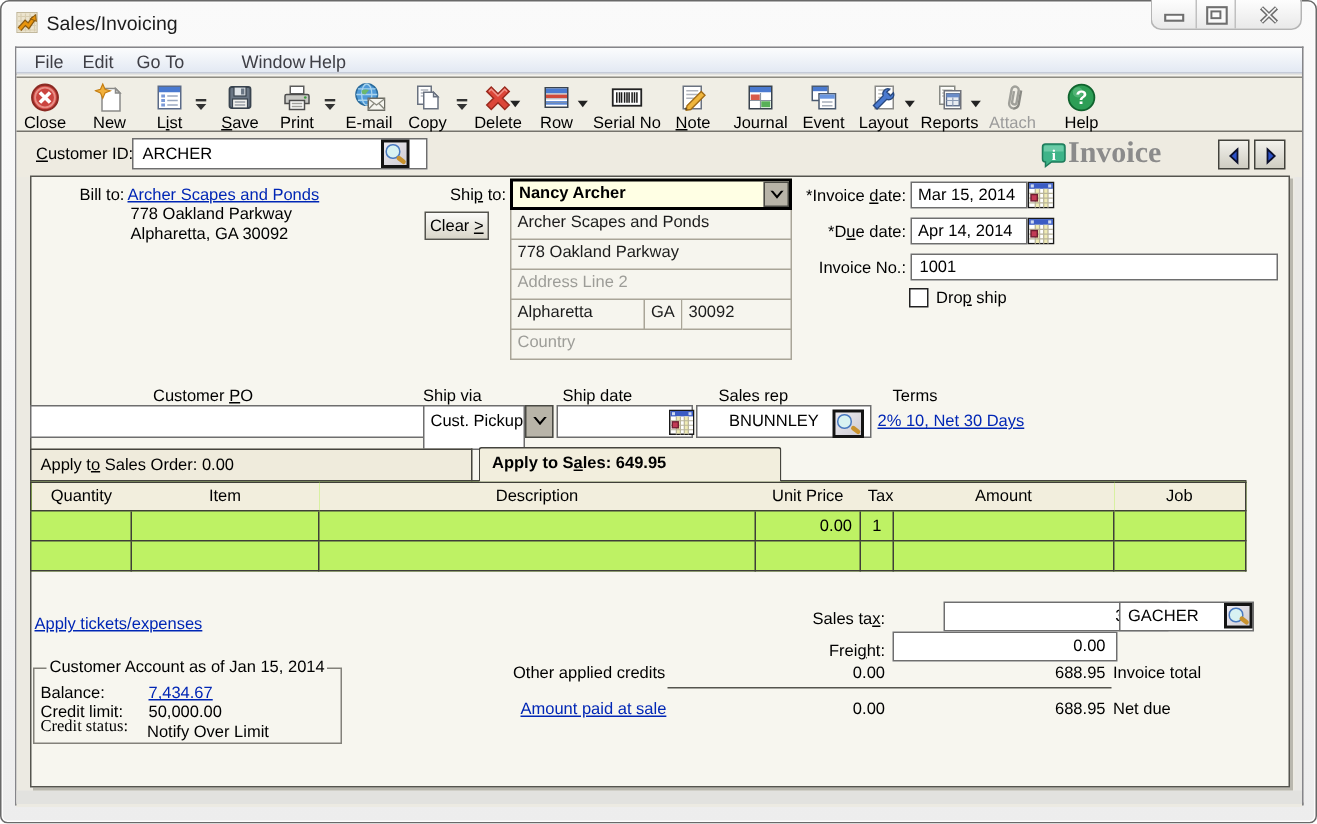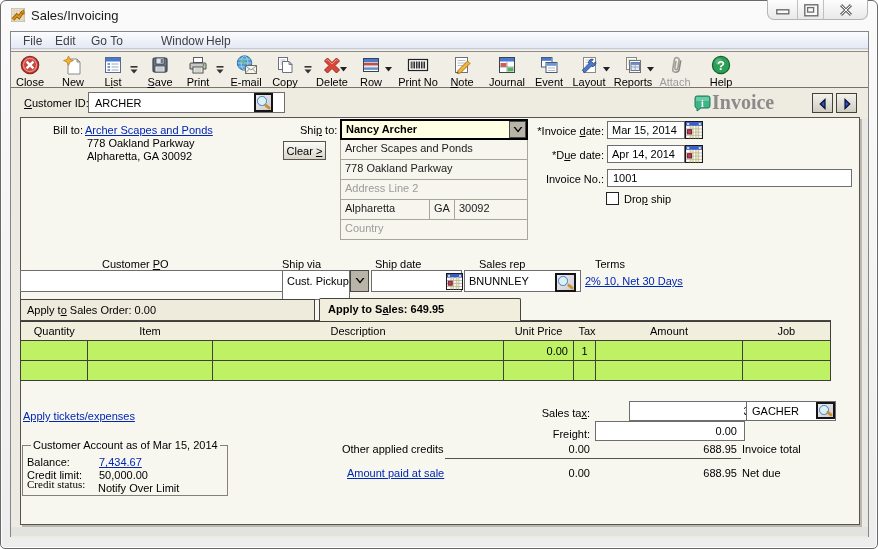--- a/index.html
+++ b/index.html
@@ -217,21 +217,21 @@
         <div class="lb">Row</div>
       </div>
     <svg class="drop" style="left:374px;top:15px;" width="7" height="5" viewBox="0 0 7 5">
         <path d="M0 0 L7 0 L3.5 4.5 Z" fill="#222"></path>
       </svg>
     <div class="tbtn" style="left:378px;width:58px;">
         <div class="ic"><svg width="22" height="20" viewBox="0 0 22 20">
             <rect x="1.5" y="4.5" width="19" height="11" fill="#fff" stroke="#222" stroke-width="1.2"></rect>
             <path d="M4.2 6.5 v7 M6 6.5 v7 M7.4 6.5 v7 M9.4 6.5 v7 M11 6.5 v7 M12.4 6.5 v7 M14.4 6.5 v7 M16 6.5 v7 M17.6 6.5 v7" stroke="#1a1a1a" stroke-width="1"></path>
           </svg></div>
-        <div class="lb">Print No</div>
+        <div class="lb">Serial No</div>
       </div>
     <div class="tbtn" style="left:427px;width:48px;">
         <div class="ic"><svg width="20" height="20" viewBox="0 0 20 20">
             <rect x="3.5" y="2.5" width="12" height="15" fill="#fff" stroke="#6a7280" stroke-width="1"></rect>
             <path d="M5.5 5.5 h8 M5.5 8 h8 M5.5 10.5 h8" stroke="#b0b4bc" stroke-width="0.9"></path>
             <path d="M7 17.5 L16.5 8 L19 10.5 L9.5 20 L6.5 20.5 Z" fill="#f0b63c" stroke="#a06a14" stroke-width="0.9" transform="translate(-1,-2)"></path>
             <path d="M6 18.5 L7.5 20 L5.5 20.2 Z" fill="#5a4a2a" transform="translate(-1,-2)"></path>
           </svg></div>
         <div class="lb"><u>N</u>ote</div>
       </div>
@@ -414,21 +414,21 @@
 <rect x="1" y="1" width="15" height="3.6" fill="#3b5cc4"></rect>
 <rect x="2" y="1.8" width="2" height="2" fill="#e8eef8" opacity="0.85"></rect>
 <rect x="13" y="1.8" width="2" height="2" fill="#e8eef8" opacity="0.85"></rect>
 <rect x="5" y="4.6" width="2.6" height="11.4" fill="#f0ecb4"></rect>
 <rect x="10.2" y="4.6" width="2.6" height="11.4" fill="#f0ecb4"></rect>
 <path d="M1 7.5 h15 M1 10.5 h15 M1 13.5 h15" stroke="#b8b49a" stroke-width="0.8"></path>
 <path d="M4.9 4.6 v12 M7.6 4.6 v12 M10.2 4.6 v12 M12.9 4.6 v12" stroke="#b8b49a" stroke-width="0.8"></path>
 <rect x="2.2" y="8.2" width="4" height="4" fill="#c23a55" stroke="#6e1e30" stroke-width="0.9"></rect>
 </svg>
   <div class="fld" style="left:443px;top:152px;width:117px;height:22px;">
-      <span class="abs" style="left:4px;top:4px;">BNUNNLEY</span>
+      <span class="abs" style="left:21px;top:4px;">BNUNNLEY</span>
     <div class="magbtn" style="left:90px;top:2px;width:21px;height:19px;"></div>
     </div>
   <span class="lbl link" style="left:564px;top:157px;">2% 10, Net 30 Days</span>
 
   <div class="tab1" style="left:-1px;top:181px;width:295px;height:22px;">Apply t<u>o</u> Sales Order: 0.00</div>
   <div class="tab2" style="left:298px;top:180px;width:202px;height:23px;"><b>Apply to S<u>a</u>les: 649.95</b></div>
   <div class="abs" style="left:-1px;top:202px;width:811px;height:1px;background:#45443e;"></div>
 
   <table class="grid" style="position:absolute;left:-1px;top:203px;width:810px;">
     <colgroup>
@@ -489,20 +489,20 @@
   <span class="lbl rlbl" style="left:469px;top:325px;width:100px;">0.00</span>
   <span class="lbl rlbl" style="left:616px;top:325px;width:100px;">688.95</span>
   <span class="lbl" style="left:721px;top:325px;">Invoice total</span>
   <div class="abs" style="left:424px;top:340px;width:296px;height:1px;background:#55544e;"></div>
   <span class="lbl link" style="left:326px;top:349px;">Amount paid at sale</span>
   <span class="lbl rlbl" style="left:469px;top:349px;width:100px;">0.00</span>
   <span class="lbl rlbl" style="left:616px;top:349px;width:100px;">688.95</span>
   <span class="lbl" style="left:721px;top:349px;">Net due</span>
 
   <div class="abs" style="left:1px;top:327px;width:206px;height:51px;border:1px solid #83817a;"></div>
-  <span class="lbl" style="left:10px;top:321px;background:#f7f6ef;padding:0 2px;">Customer Account as of Mar 15, 2014</span>
+  <span class="lbl" style="left:10px;top:321px;background:#f7f6ef;padding:0 2px;">Customer Account as of Jan 15, 2014</span>
   <span class="lbl" style="left:6px;top:338px;">Balance:</span>
   <span class="lbl link" style="left:78px;top:338px;">7,434.67</span>
   <span class="lbl" style="left:6px;top:351px;">Credit limit:</span>
   <span class="lbl" style="left:78px;top:351px;">50,000.00</span>
   <span class="lbl" style="left:6px;top:360px;font-family:Liberation Serif, serif;">Credit status:</span>
   <span class="lbl" style="left:77px;top:364px;">Notify Over Limit</span>
 </div>
 
 </body></html>

